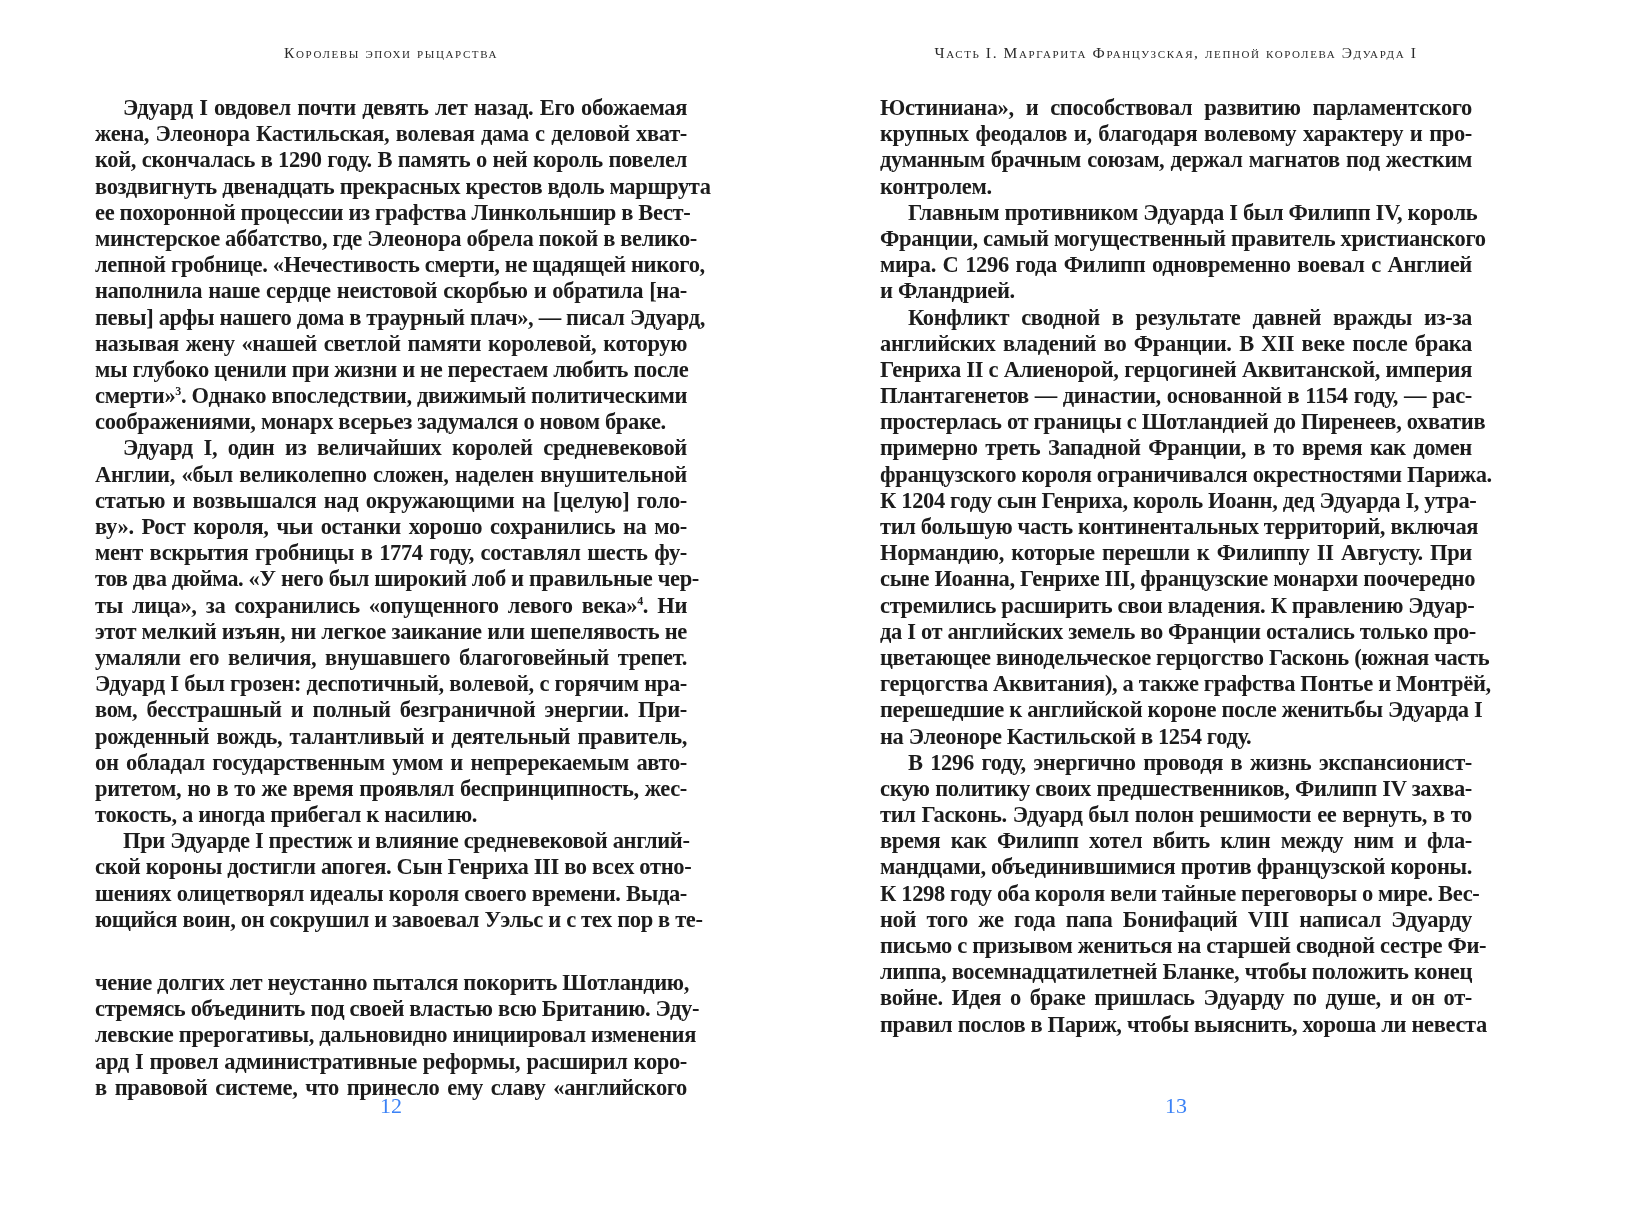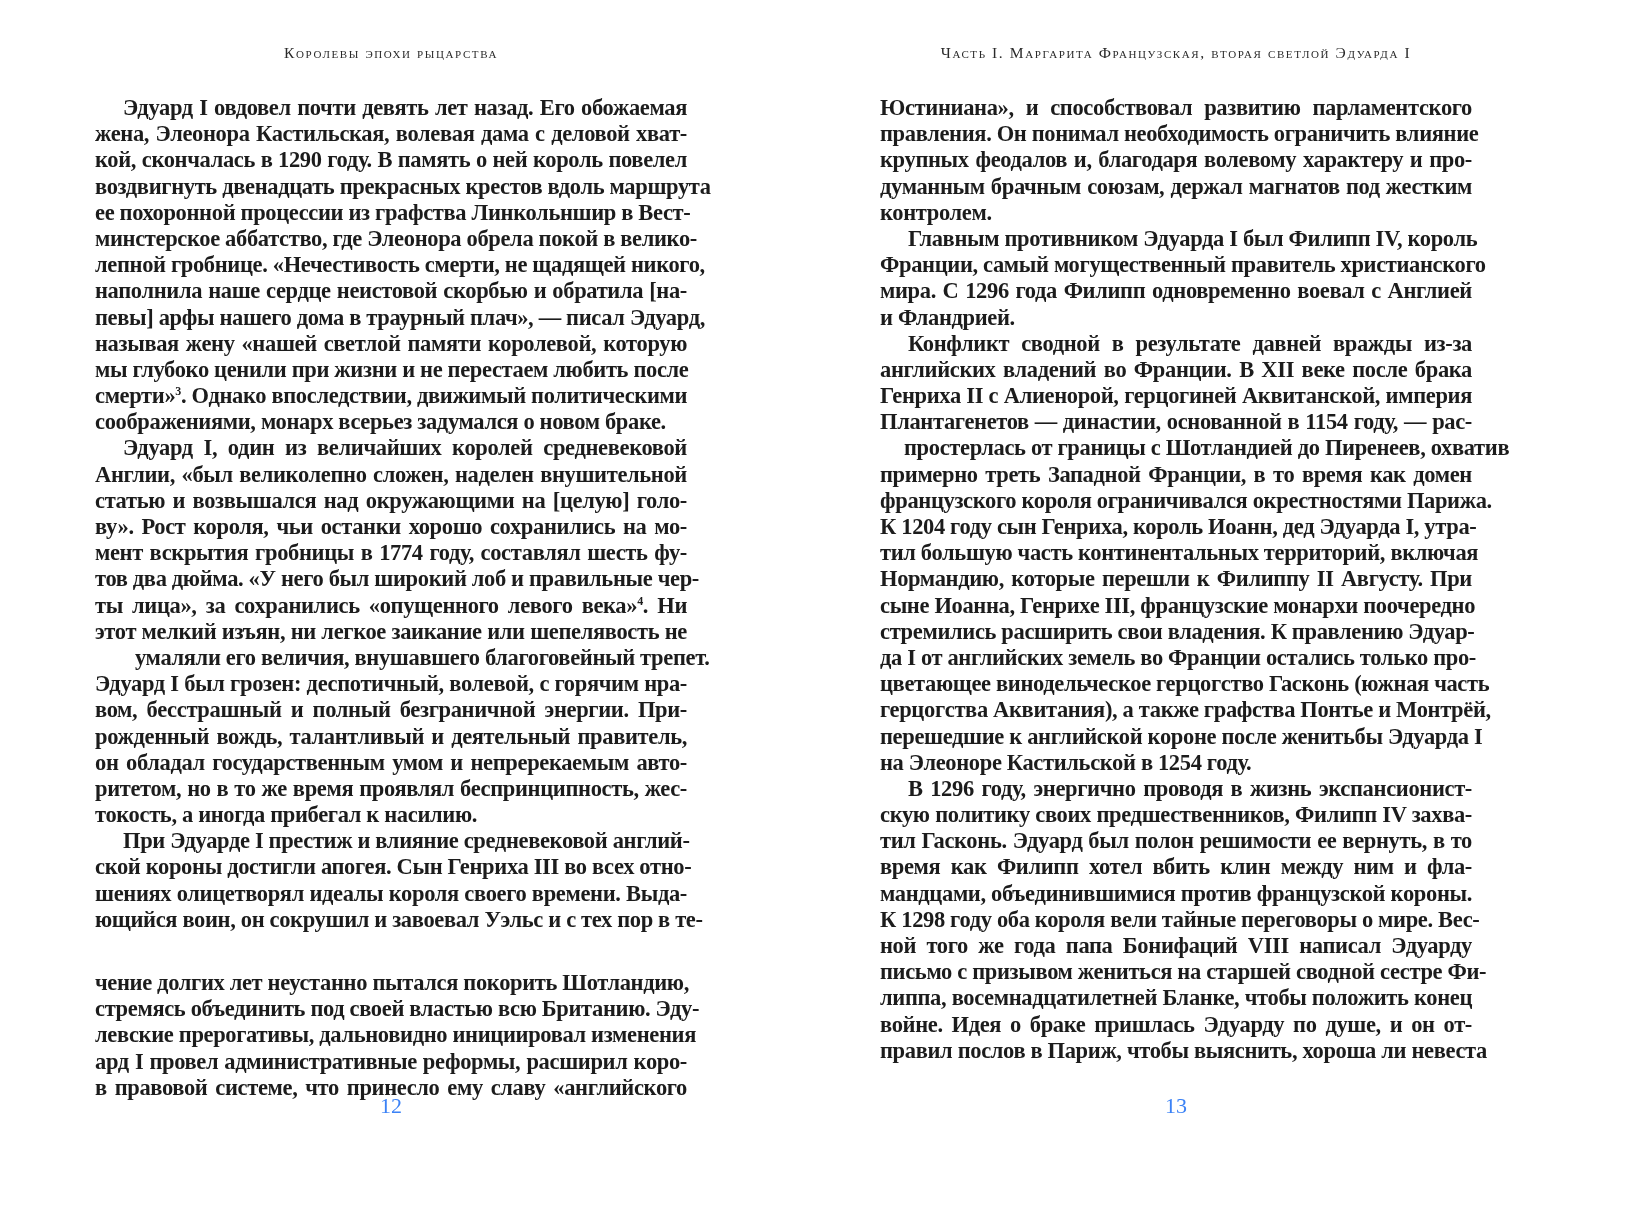--- a/index.html
+++ b/index.html
@@ -98,57 +98,56 @@
         <span class="line" style="display: block;"><span>смерти»</span><span class="fn">3</span><span>. Однако впоследствии, движимый политическими</span></span>
         <span class="line last" style="display: block;"><span>соображениями, монарх всерьез задумался о новом браке.</span></span>
         <span class="line indent" style="display: block;"><span>Эдуард I, один из величайших королей средневековой</span></span>
         <span class="line" style="display: block;"><span>Англии, «был великолепно сложен, наделен внушительной</span></span>
         <span class="line" style="display: block;"><span>статью и возвышался над окружающими на [целую] голо-</span></span>
         <span class="line" style="display: block;"><span>ву». Рост короля, чьи останки хорошо сохранились на мо-</span></span>
         <span class="line" style="display: block;"><span>мент вскрытия гробницы в 1774 году, составлял шесть фу-</span></span>
         <span class="line" style="display: block;"><span>тов два дюйма. «У него был широкий лоб и правильные чер-</span></span>
         <span class="line" style="display: block;"><span>ты лица», за сохранились «опущенного левого века»</span><span class="fn">4</span><span>. Ни</span></span>
         <span class="line" style="display: block;"><span>этот мелкий изъян, ни легкое заикание или шепелявость не</span></span>
-        <span class="line" style="display: block; margin-left: 40px;"><span>умаляли его величия, внушавшего благоговейный трепет.</span></span>
+        <span class="line" style="display: block;"><span>умаляли его величия, внушавшего благоговейный трепет.</span></span>
         <span class="line" style="display: block;"><span>Эдуард I был грозен: деспотичный, волевой, с горячим нра-</span></span>
         <span class="line" style="display: block;"><span>вом, бесстрашный и полный безграничной энергии. При-</span></span>
         <span class="line" style="display: block;"><span>рожденный вождь, талантливый и деятельный правитель,</span></span>
         <span class="line" style="display: block;"><span>он обладал государственным умом и непререкаемым авто-</span></span>
         <span class="line" style="display: block;"><span>ритетом, но в то же время проявлял беспринципность, жес-</span></span>
         <span class="line last" style="display: block;"><span>токость, а иногда прибегал к насилию.</span></span>
         <span class="line indent" style="display: block;"><span>При Эдуарде I престиж и влияние средневековой англий-</span></span>
         <span class="line" style="display: block;"><span>ской короны достигли апогея. Сын Генриха III во всех отно-</span></span>
         <span class="line" style="display: block;"><span>шениях олицетворял идеалы короля своего времени. Выда-</span></span>
         <span class="line" style="display: block;"><span>ющийся воин, он сокрушил и завоевал Уэльс и с тех пор в те-</span></span>
         <span class="line" style="display: block; margin-top: 37px;"><span>чение долгих лет неустанно пытался покорить Шотландию,</span></span>
         <span class="line" style="display: block;"><span>стремясь объединить под своей властью всю Британию. Эду-</span></span>
         <span class="line" style="display: block;"><span>левские прерогативы, дальновидно инициировал изменения</span></span>
         <span class="line" style="display: block;"><span>ард I провел административные реформы, расширил коро-</span></span>
         <span class="line" style="display: block;"><span>в правовой системе, что принесло ему славу «английского</span></span>
       </div>
     <div class="folio">12</div>
   </div>
 
   <div class="page right">
-    <div class="running-head">Часть I. Маргарита Французская, вторая светлой Эдуарда I</div>
+    <div class="running-head">Часть I. Маргарита Французская, лепной королева Эдуарда I</div>
     <div class="body-text">
         <span class="line" style="display: block;"><span>Юстиниана», и способствовал развитию парламентского</span></span>
-        <span class="line" style="display: block;"><span>правления. Он понимал необходимость ограничить влияние</span></span>
         <span class="line" style="display: block;"><span>крупных феодалов и, благодаря волевому характеру и про-</span></span>
         <span class="line" style="display: block;"><span>думанным брачным союзам, держал магнатов под жестким</span></span>
         <span class="line last" style="display: block;"><span>контролем.</span></span>
         <span class="line indent" style="display: block;"><span>Главным противником Эдуарда I был Филипп IV, король</span></span>
         <span class="line" style="display: block;"><span>Франции, самый могущественный правитель христианского</span></span>
         <span class="line" style="display: block;"><span>мира. С 1296 года Филипп одновременно воевал с Англией</span></span>
         <span class="line last" style="display: block;"><span>и Фландрией.</span></span>
         <span class="line indent" style="display: block;"><span>Конфликт сводной в результате давней вражды из-за</span></span>
         <span class="line" style="display: block;"><span>английских владений во Франции. В XII веке после брака</span></span>
         <span class="line" style="display: block;"><span>Генриха II с Алиенорой, герцогиней Аквитанской, империя</span></span>
         <span class="line" style="display: block;"><span>Плантагенетов — династии, основанной в 1154 году, — рас-</span></span>
-        <span class="line" style="display: block; margin-left: 24px;"><span>простерлась от границы с Шотландией до Пиренеев, охватив</span></span>
+        <span class="line" style="display: block;"><span>простерлась от границы с Шотландией до Пиренеев, охватив</span></span>
         <span class="line" style="display: block;"><span>примерно треть Западной Франции, в то время как домен</span></span>
         <span class="line" style="display: block;"><span>французского короля ограничивался окрестностями Парижа.</span></span>
         <span class="line" style="display: block;"><span>К 1204 году сын Генриха, король Иоанн, дед Эдуарда I, утра-</span></span>
         <span class="line" style="display: block;"><span>тил большую часть континентальных территорий, включая</span></span>
         <span class="line" style="display: block;"><span>Нормандию, которые перешли к Филиппу II Августу. При</span></span>
         <span class="line" style="display: block;"><span>сыне Иоанна, Генрихе III, французские монархи поочередно</span></span>
         <span class="line" style="display: block;"><span>стремились расширить свои владения. К правлению Эдуар-</span></span>
         <span class="line" style="display: block;"><span>да I от английских земель во Франции остались только про-</span></span>
         <span class="line" style="display: block;"><span>цветающее винодельческое герцогство Гасконь (южная часть</span></span>
         <span class="line" style="display: block;"><span>герцогства Аквитания), а также графства Понтье и Монтрёй,</span></span>

